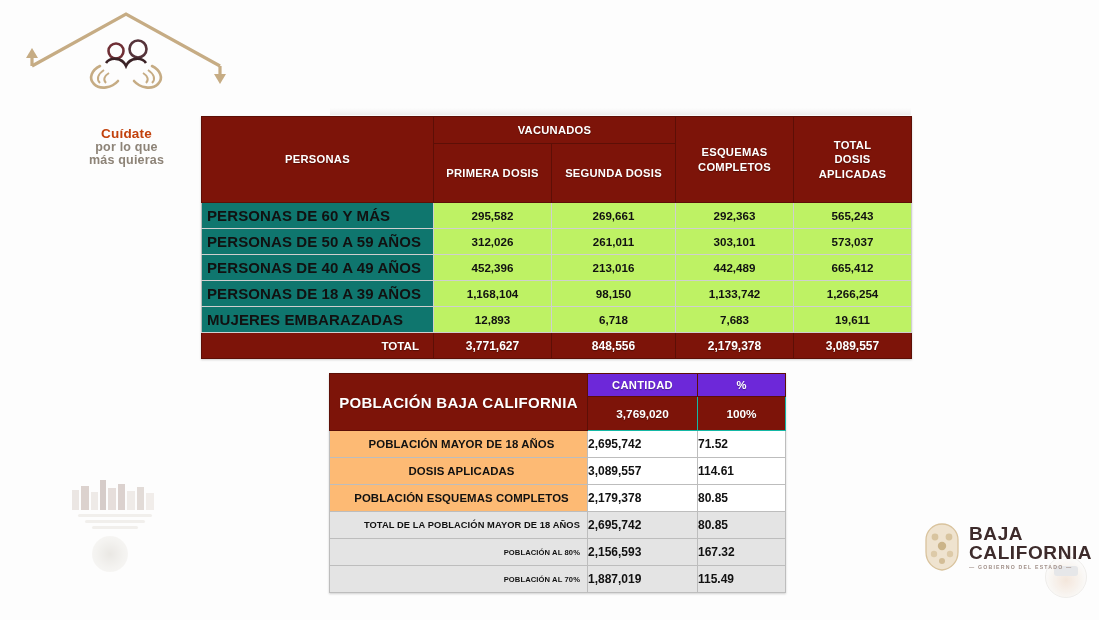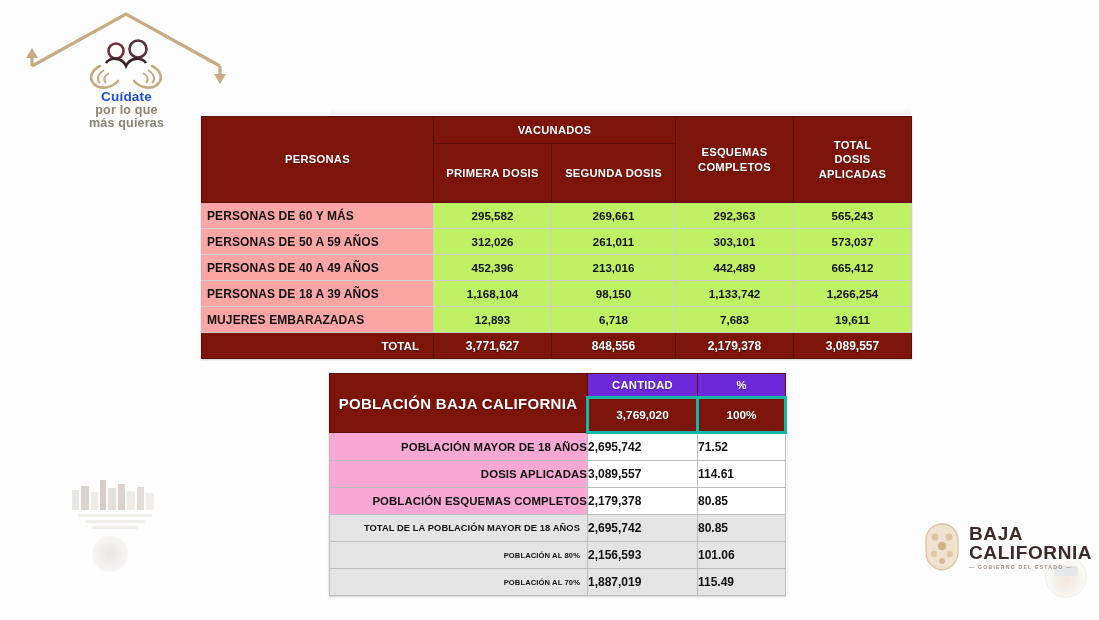--- a/index.html
+++ b/index.html
@@ -28,23 +28,24 @@
     position: absolute;
     left: 0;
     top: 82px;
     width: 225px;
     text-align: center;
     line-height: 1.02;
   }
   .logo-text .l1 {
     font-size: 13.5px;
     font-weight: bold;
-    color: #1d4ed8;
+    color: #c2410c;
     letter-spacing: .2px;
     display: block;
+    margin-top: 37px;
   }
   .logo-text .l2, .logo-text .l3 {
     font-size: 12.5px;
     font-weight: bold;
     color: #8d8377;
     display: block;
     letter-spacing: .2px;
   }
 
   
@@ -161,23 +162,23 @@
     color: #ffffff;
     font-size: 11.2px;
     font-weight: bold;
     text-align: center;
     letter-spacing: .25px;
     border: 1px solid #5d0f06;
     line-height: 1.26;
     text-shadow: 0 1px 1px rgba(0,0,0,.35);
   }
   #table-vacunados .labelcell {
-    background: #fca5a5;
+    background: #0f766e;
     color: #111111;
-    font-size: 12px;
+    font-size: 15px;
     font-weight: bold;
     text-align: left;
     padding-left: 5px;
     border: 1px solid #cfcfcf;
     border-left: 1px solid #b9b9b9;
     height: 25px;
     letter-spacing: .1px;
   }
   #table-vacunados .numcell {
     background: #bef264;
@@ -238,30 +239,30 @@
     height: 22px;
     letter-spacing: .3px;
     text-shadow: 0 1px 1px rgba(0,0,0,.35);
   }
   #table-poblacion .p-head-val {
     background: #7d1409;
     color: #ffffff;
     font-size: 11.8px;
     font-weight: bold;
     text-align: center;
-    border: 3px solid #14b8a6;
+    border: 1px solid #14b8a6;
     height: 32px;
     text-shadow: 0 1px 1px rgba(0,0,0,.35);
   }
   #table-poblacion .p-label {
-    background: #f9a8d4;
+    background: #fdba74;
     color: #111111;
     font-size: 11.4px;
     font-weight: bold;
-    text-align: right;
+    text-align: center;
     padding-left: 6px;
     border: 1px solid #bdbdbd;
     height: 26px;
     letter-spacing: .1px;
   }
   #table-poblacion .p-num {
     background: #ffffff;
     color: #111111;
     font-size: 12px;
     font-weight: bold;
@@ -471,21 +472,21 @@
         <td class="p-num">80.85</td>
       </tr>
       <tr class="alt alt-1">
         <td class="p-label">TOTAL DE LA POBLACIÓN MAYOR DE 18 AÑOS</td>
         <td class="p-num">2,695,742</td>
         <td class="p-num">80.85</td>
       </tr>
       <tr class="alt alt-2">
         <td class="p-label">POBLACIÓN AL 80%</td>
         <td class="p-num">2,156,593</td>
-        <td class="p-num">101.06</td>
+        <td class="p-num">167.32</td>
       </tr>
       <tr class="alt alt-3">
         <td class="p-label">POBLACIÓN AL 70%</td>
         <td class="p-num">1,887,019</td>
         <td class="p-num">115.49</td>
       </tr>
     </tbody>
 </table>
 
 </body></html>

